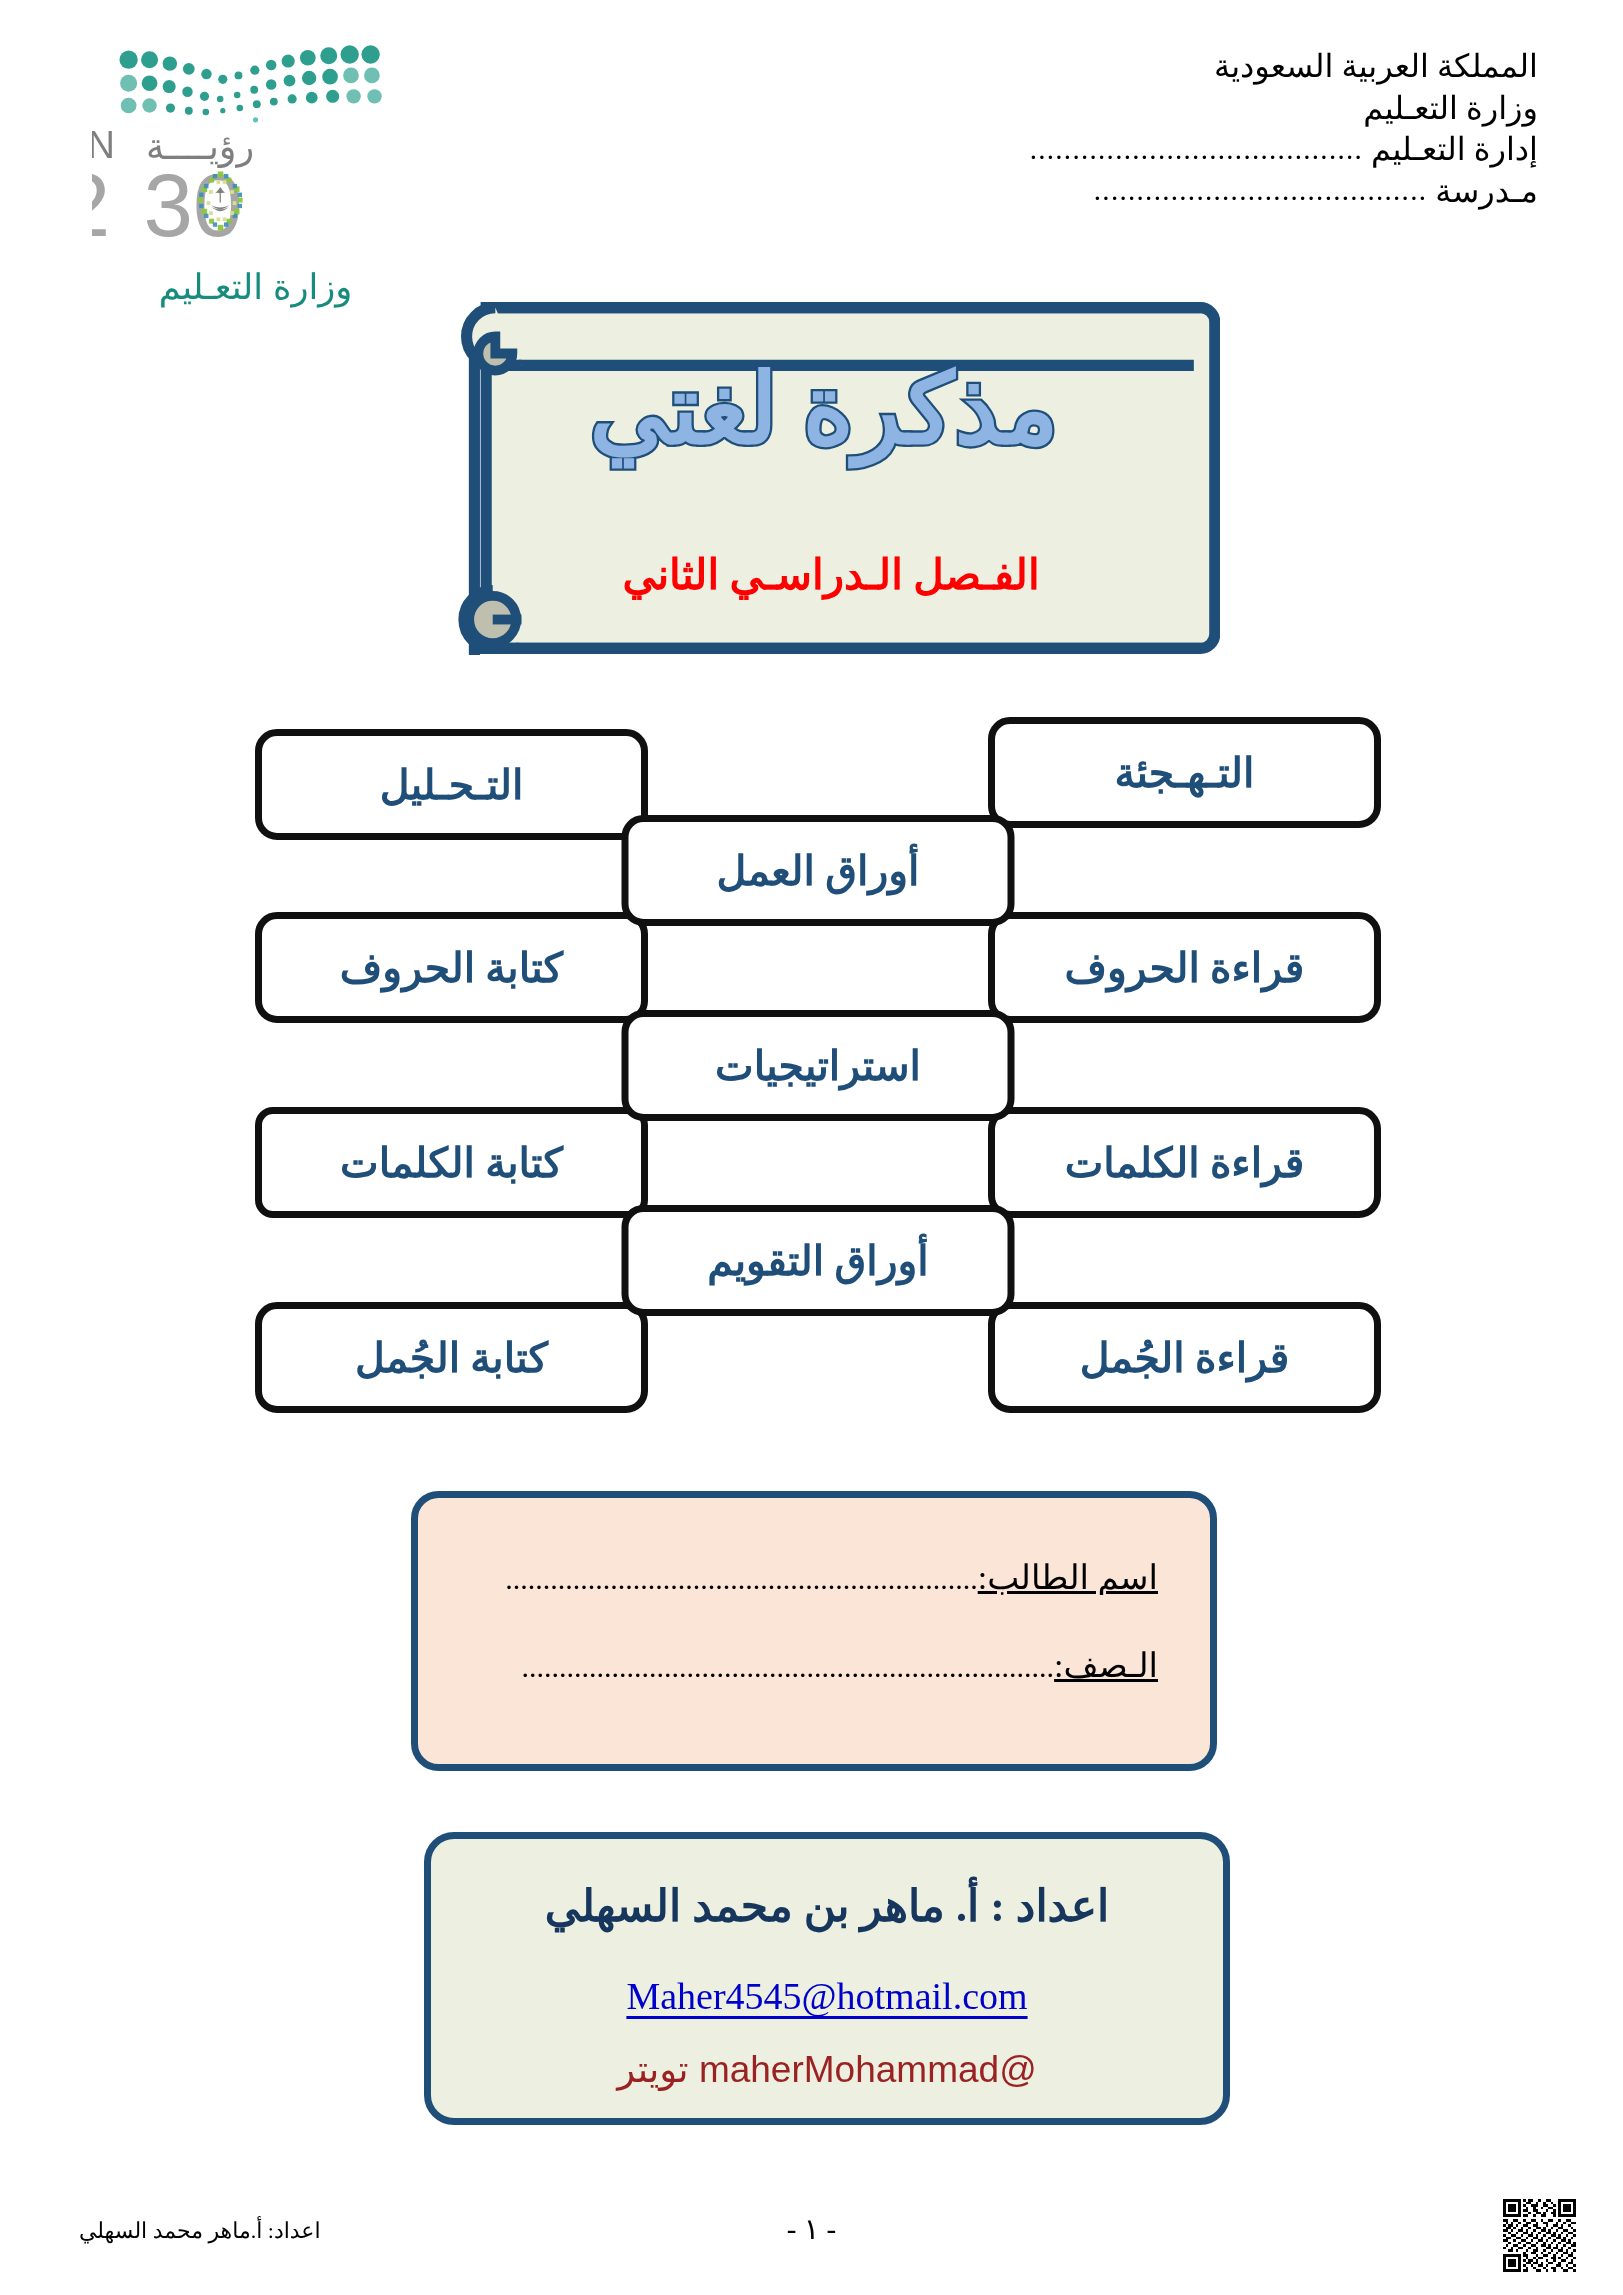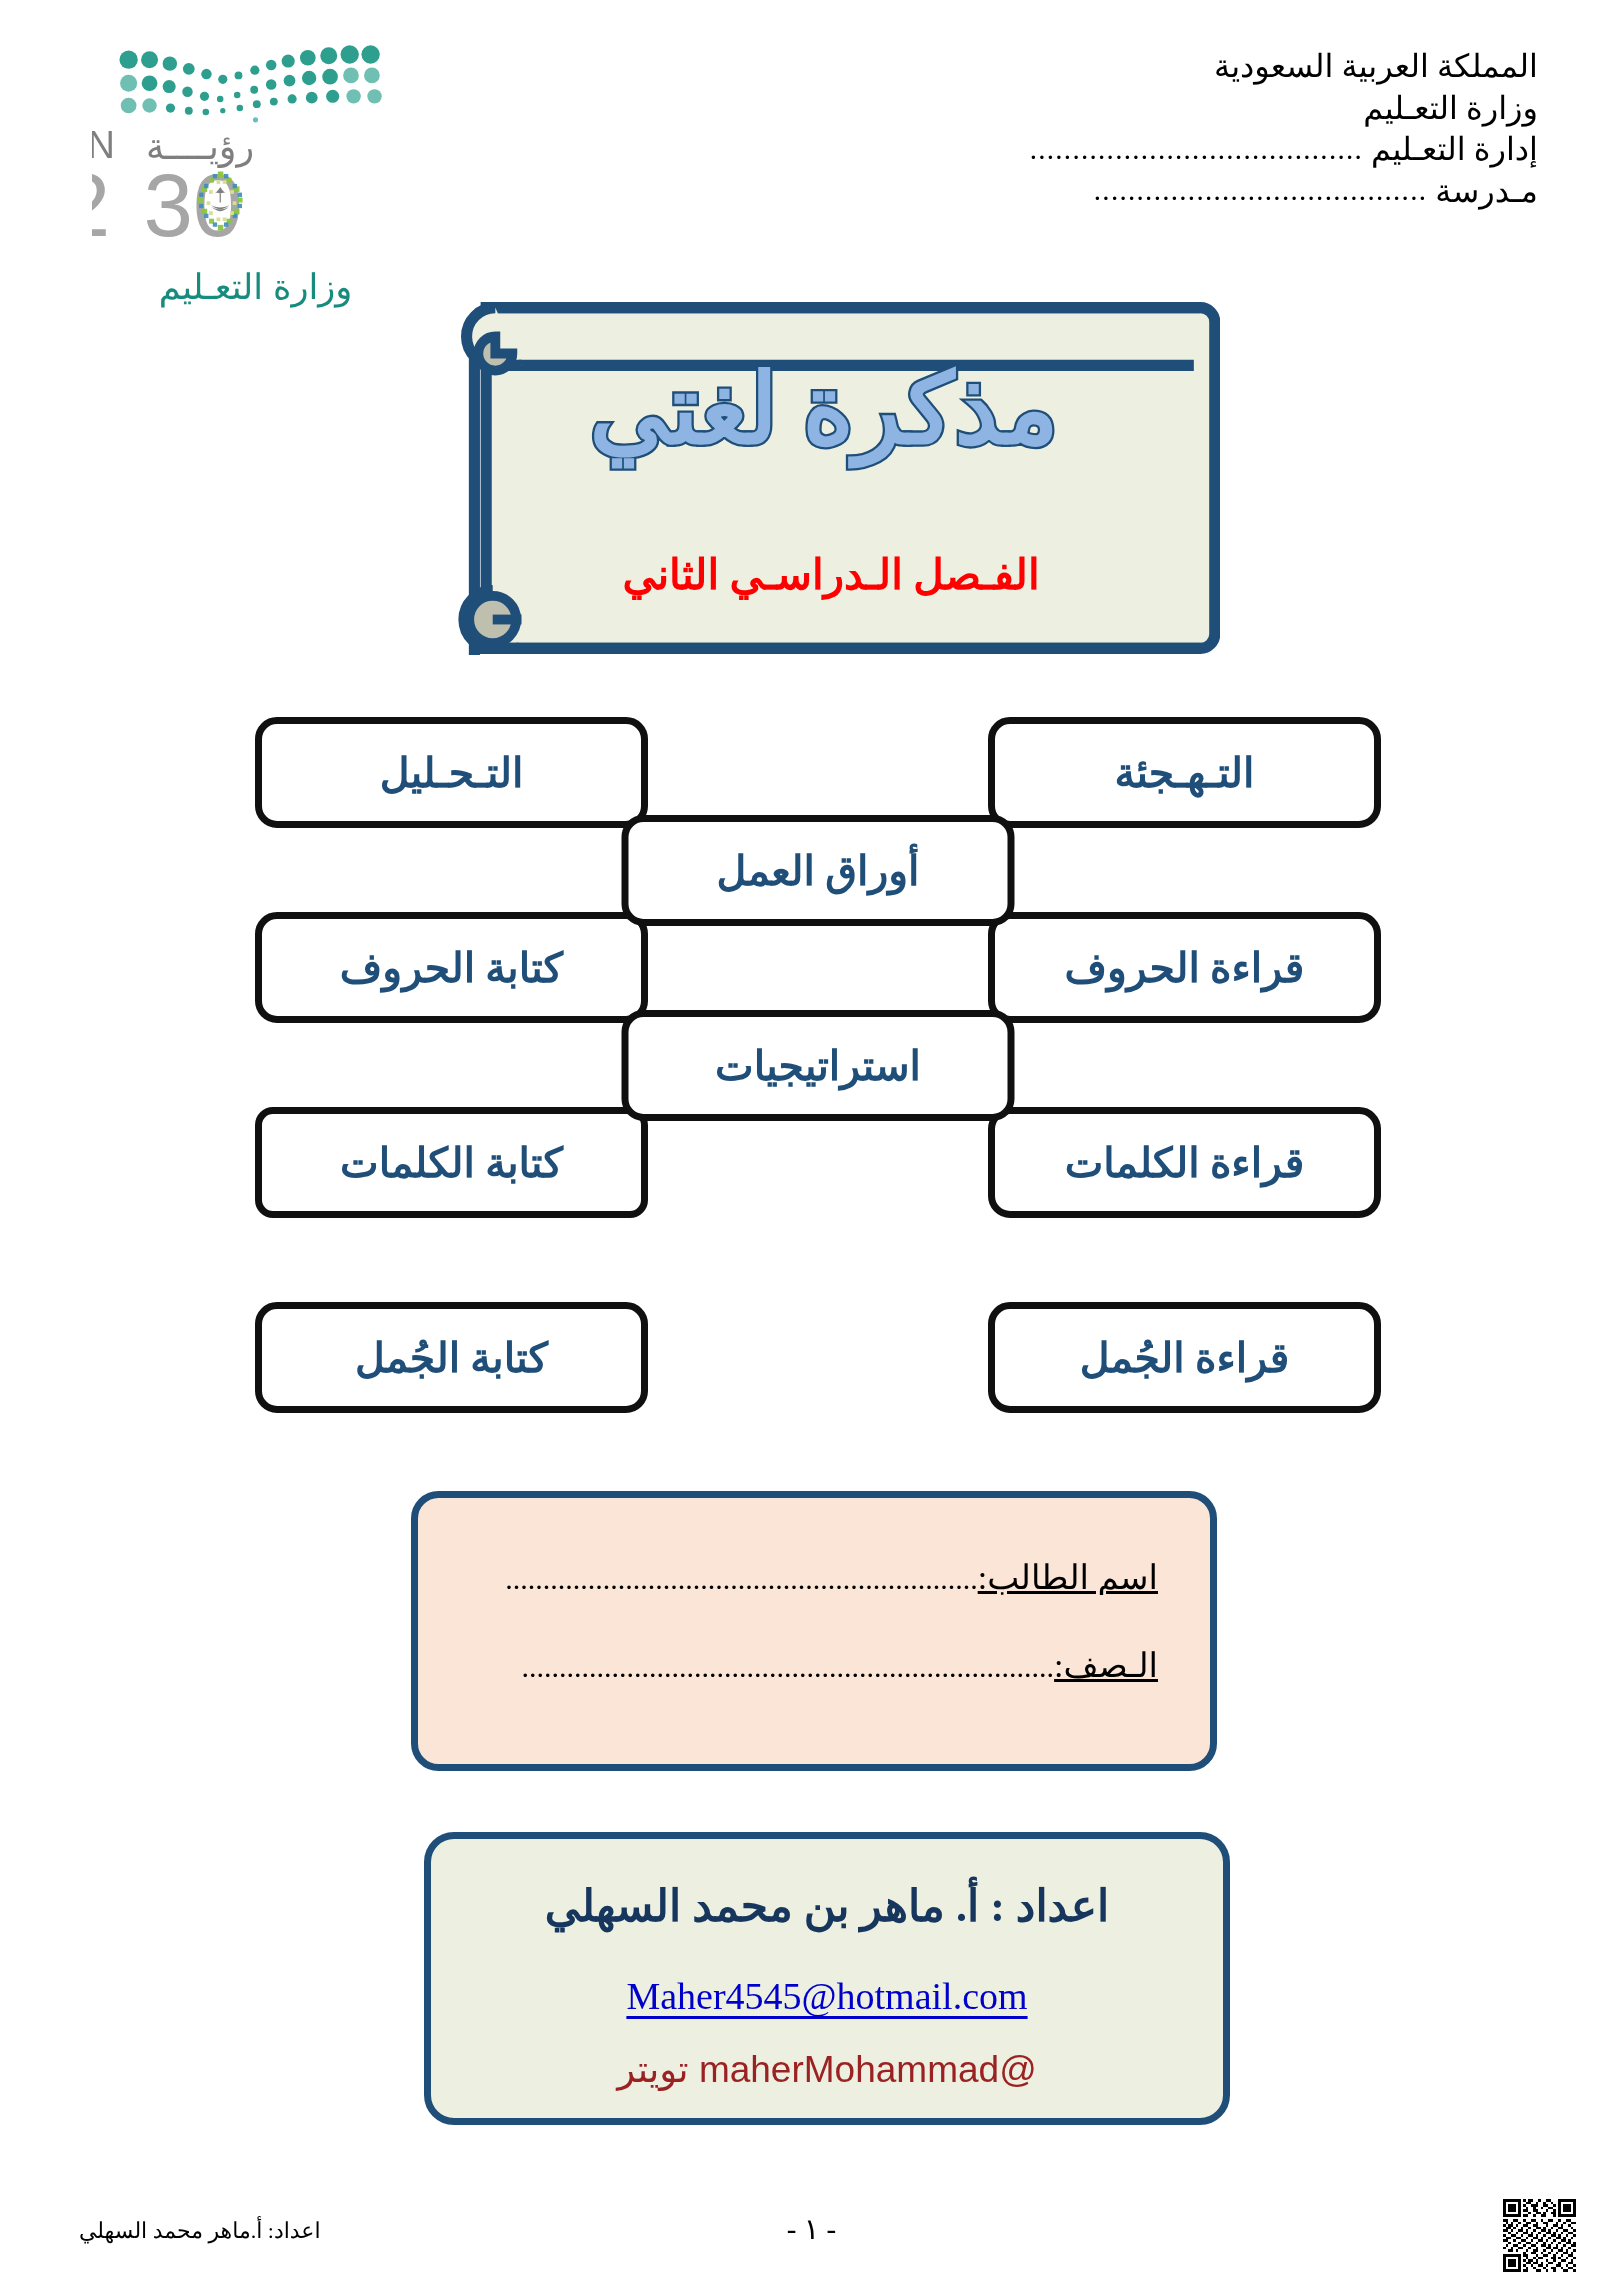--- a/index.html
+++ b/index.html
@@ -370,27 +370,28 @@
     <div class="scroll-sub">الفـصل الـدراسـي الثاني</div>
   </div>
 
   <div class="grid">
 
     <div class="bx bx-side col-right" style="top:0px;">التـهـجئة</div>
     <div class="bx bx-side col-right" style="top:195px;">قراءة الحروف</div>
     <div class="bx bx-side col-right" style="top:390px;">قراءة الكلمات</div>
     <div class="bx bx-side col-right" style="top:585px;">قراءة الجُمل</div>
 
-    <div class="bx bx-side col-left" style="top:0px;">التـحـليل</div>
+    <div class="bx bx-side col-left" style="top:12px;">التـحـليل</div>
     <div class="bx bx-side col-left" style="top:195px;">كتابة الحروف</div>
     <div class="bx bx-side col-left" style="top:390px;border-radius:18px;">كتابة الكلمات</div>
     <div class="bx bx-mid col-mid" style="top:98px;">أوراق العمل</div>
 
     <div class="bx bx-side col-left" style="top:585px;">كتابة الجُمل</div>
     <div class="bx bx-mid col-mid" style="top:293px;">استراتيجيات</div>
+    <div class="bx bx-mid col-mid" style="top:488px;">أوراق التقويم</div>
   </div>
 
   <div class="student-box">
     <div class="sfield">
       <span class="lbl">اسم الطالب:</span><span class="dots">...............................................................</span>
     </div>
     <div class="sfield">
       <span class="lbl">الـصف:</span><span class="dots">.......................................................................</span>
     </div>
   </div>

